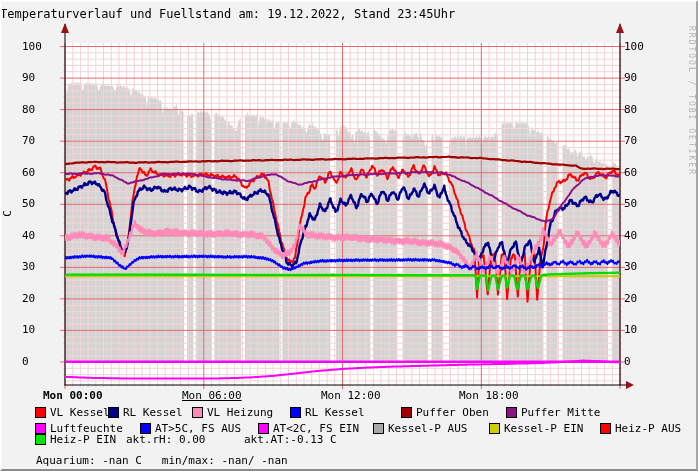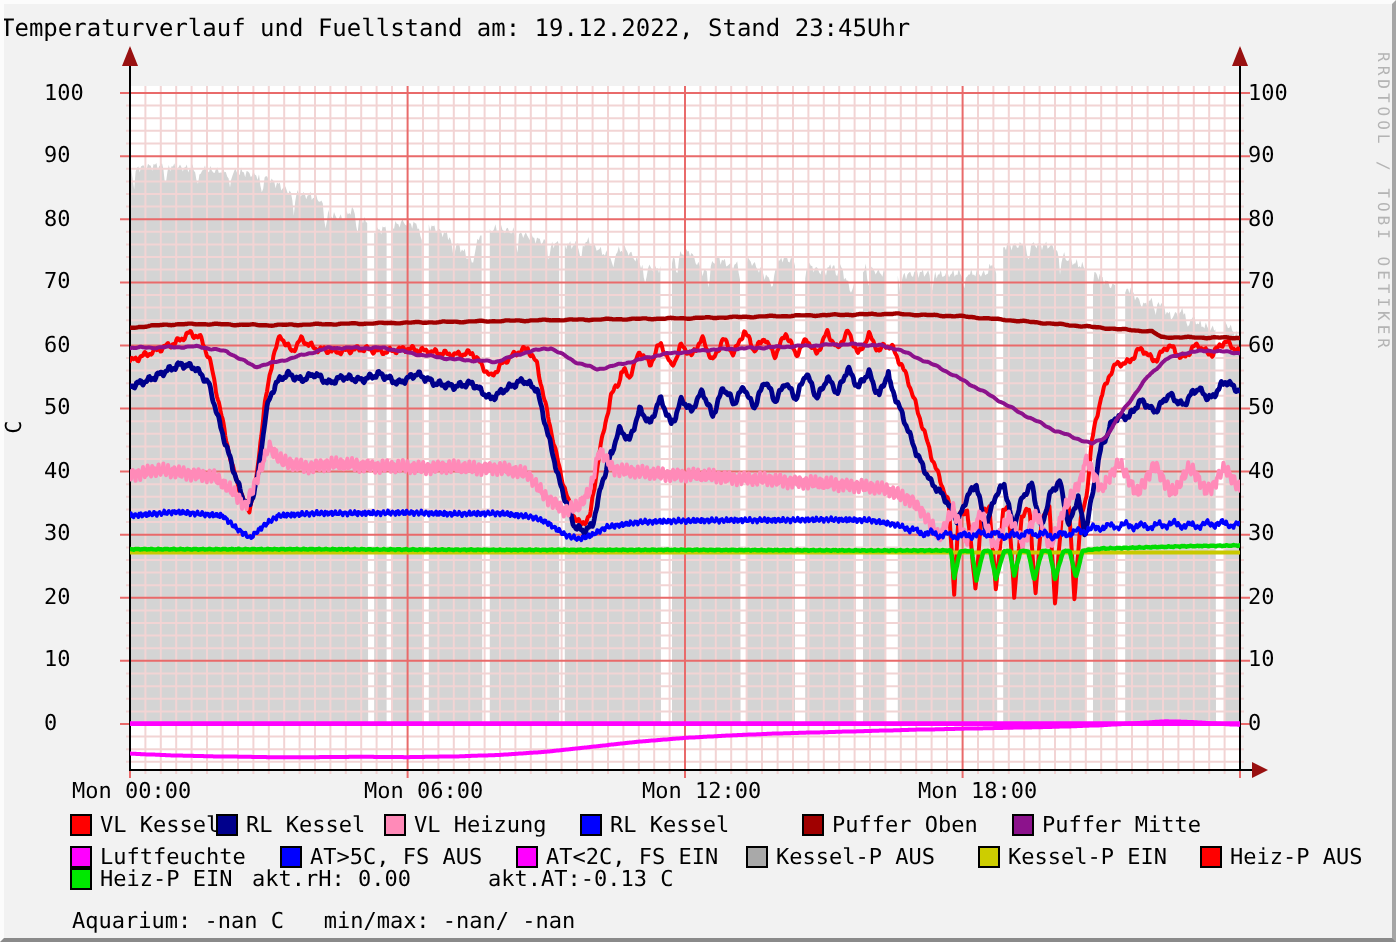--- a/index.html
+++ b/index.html
@@ -240,22 +240,22 @@
     <div class="ytick right" style="top: 261px;">30</div>
     <div class="ytick right" style="top: 230px;">40</div>
     <div class="ytick right" style="top: 198px;">50</div>
     <div class="ytick right" style="top: 167px;">60</div>
     <div class="ytick right" style="top: 135px;">70</div>
     <div class="ytick right" style="top: 104px;">80</div>
     <div class="ytick right" style="top: 72px;">90</div>
     <div class="ytick right" style="top: 41px;">100</div>
   </div>
 <div id="xticks">
-    <div class="xtick" style="left: 36px;">Mon 00:00</div>
-    <div class="xtick" style="left: 182px;">Mon 06:00</div>
+    <div class="xtick" style="left: 43px; font-weight: bold;">Mon 00:00</div>
+    <div class="xtick" style="left: 182px; text-decoration: underline;">Mon 06:00</div>
     <div class="xtick" style="left: 321px;">Mon 12:00</div>
     <div class="xtick" style="left: 459px; text-align: center;">Mon 18:00</div>
   </div>
 
 <div id="lr0" class="lrow">
     <span class="litem"><span class="sw" style="background: rgb(255, 0, 0);"></span><span>VL Kessel</span></span>
     <span class="litem"><span class="sw" style="background: rgb(0, 0, 140);"></span><span>RL Kessel</span></span>
     <span class="litem"><span class="sw" style="background: rgb(255, 138, 184);"></span><span>VL Heizung</span></span>
     <span class="litem"><span class="sw" style="background: rgb(0, 0, 255);"></span><span>RL Kessel</span></span>
     <span class="litem"><span class="sw" style="background: rgb(160, 0, 0);"></span><span>Puffer Oben</span></span>

